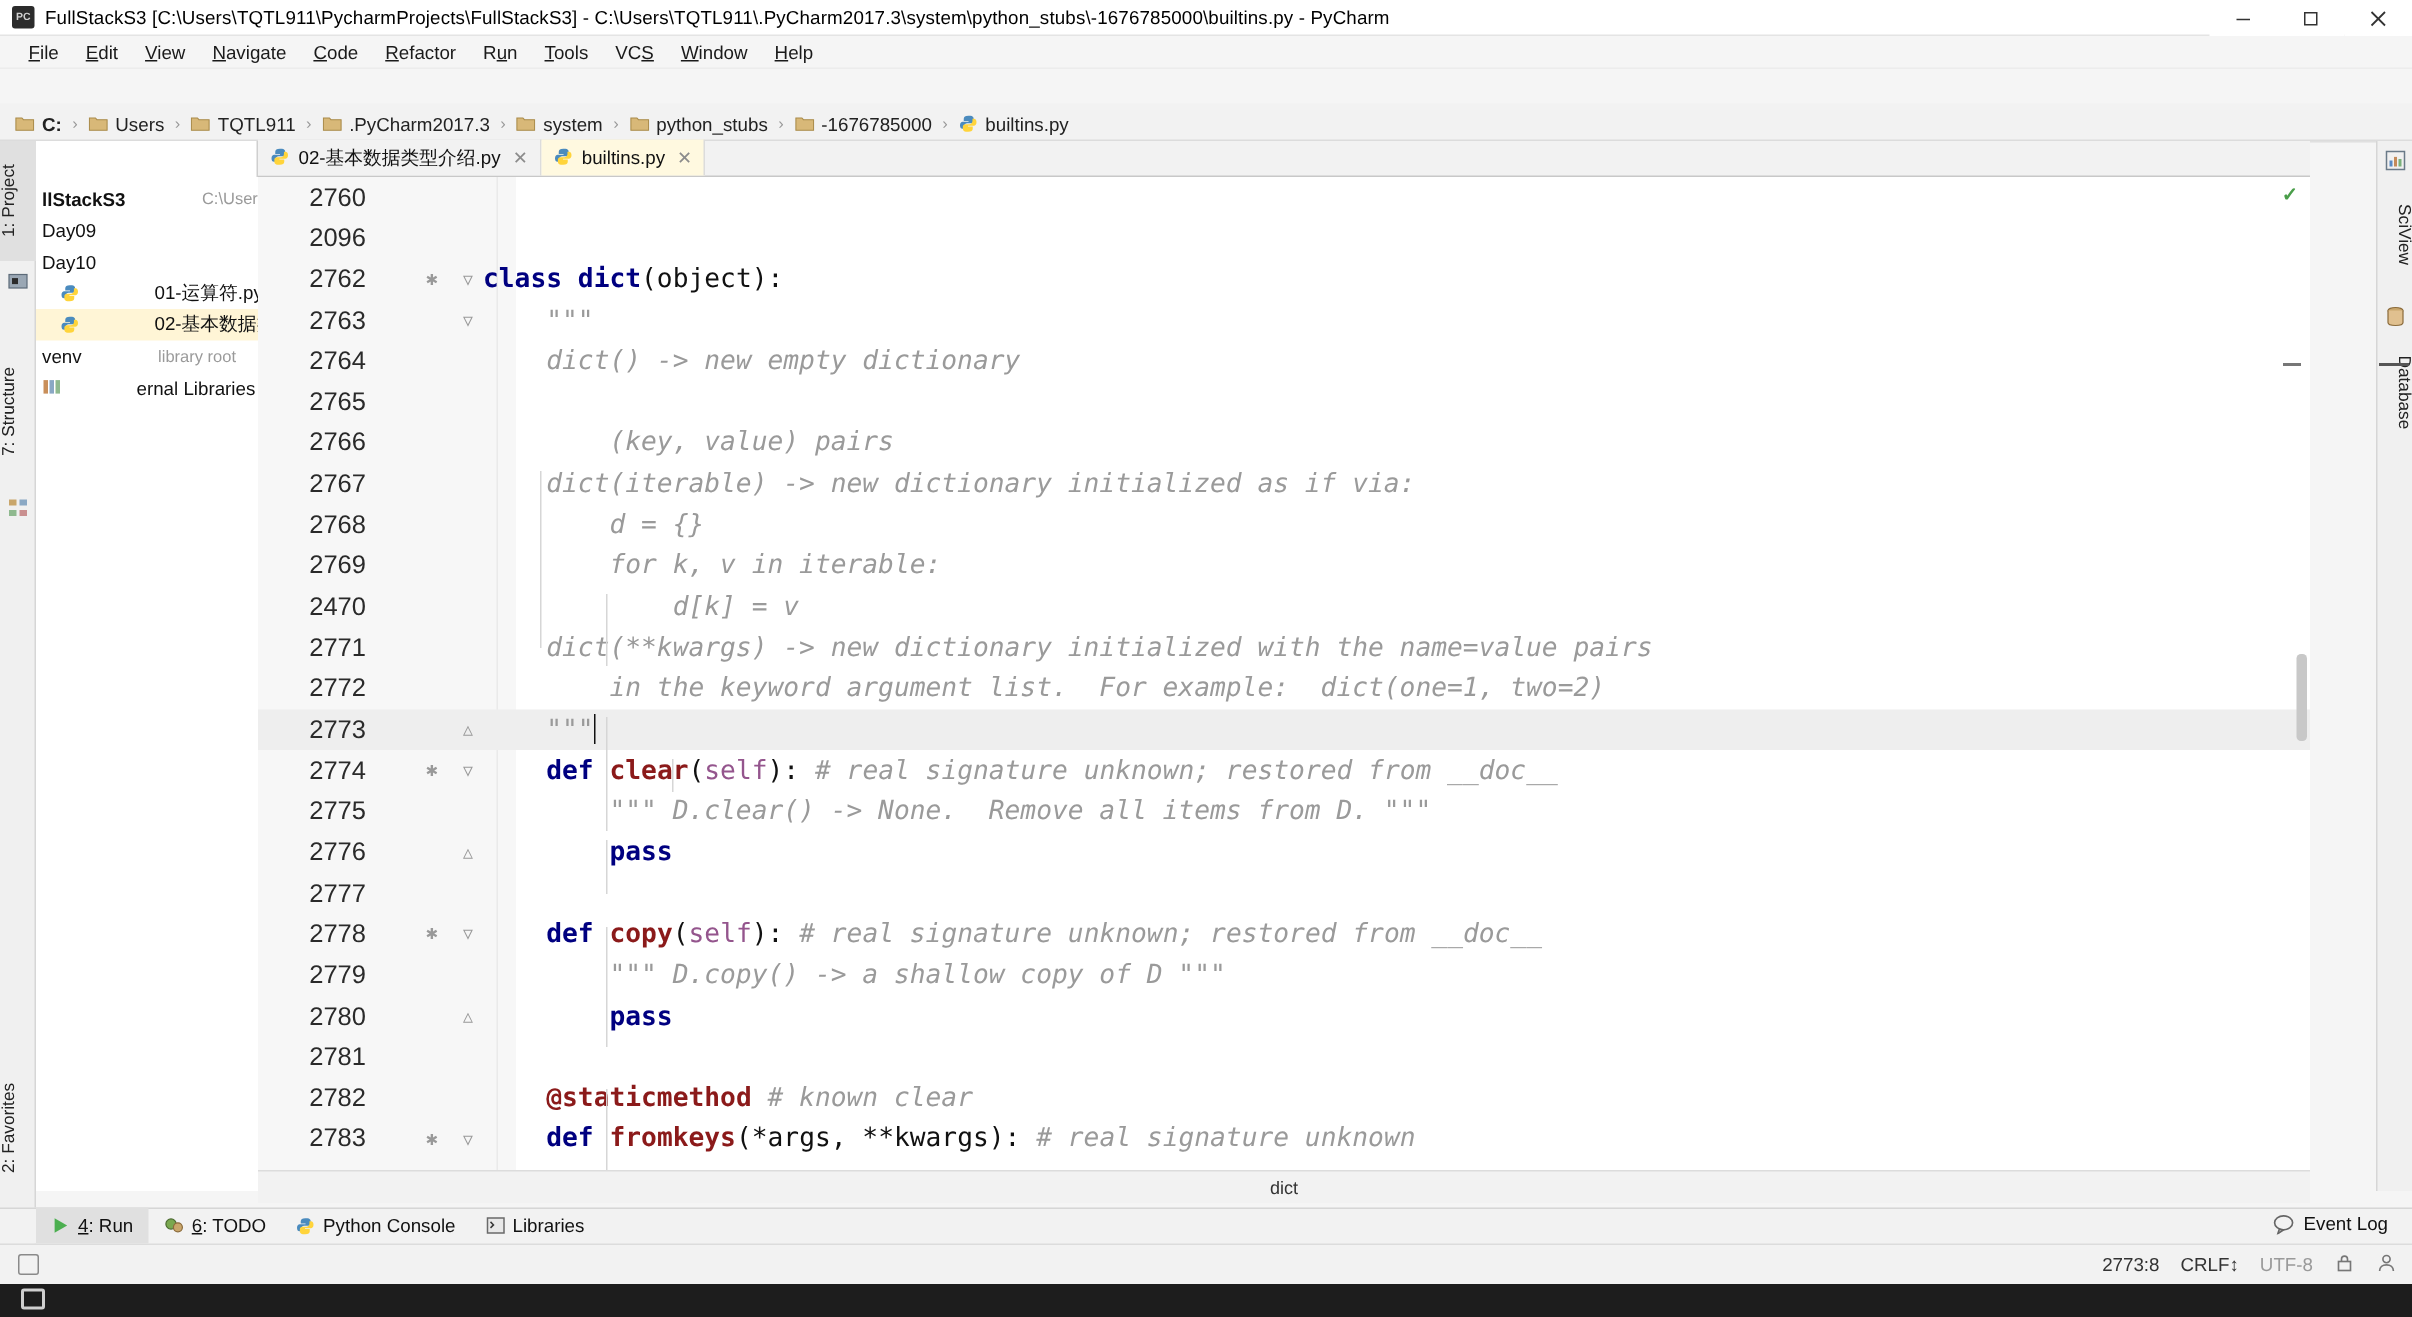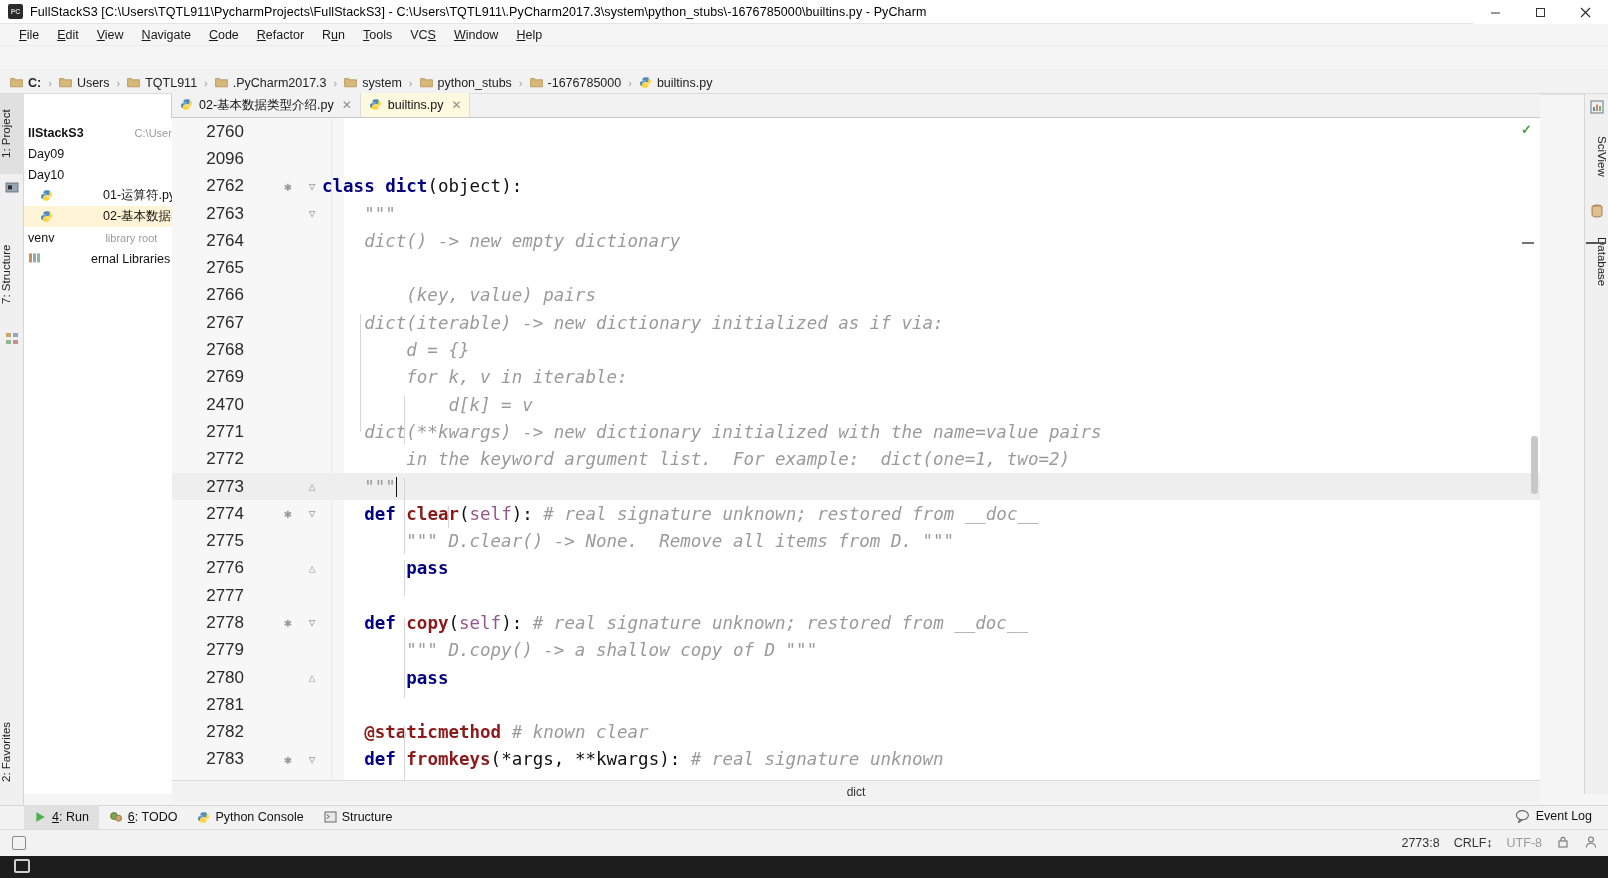--- a/index.html
+++ b/index.html
@@ -832,21 +832,21 @@
         </span>
         <span>Python Console</span>
       </div>
       <div class="btool">
         <span class="bico">
           <svg width="13" height="12" viewBox="0 0 13 12">
             <rect x="1" y="1" width="11" height="10" fill="#e8e8e8" stroke="#6a6a6a" stroke-width="1"></rect>
             <path d="M3 3.6l2 2-2 2" fill="none" stroke="#3a3a3a" stroke-width="1"></path>
           </svg>
         </span>
-        <span>Structure</span>
+        <span>Libraries</span>
       </div>
     </div>
 
   <div class="statusbar">
     <div class="statusbar-sq"></div>
     <div class="status-right">
       <span>2773:8</span>
       <span>CRLF↕</span>
       <span class="status-dim">UTF-8</span>
       <span>

